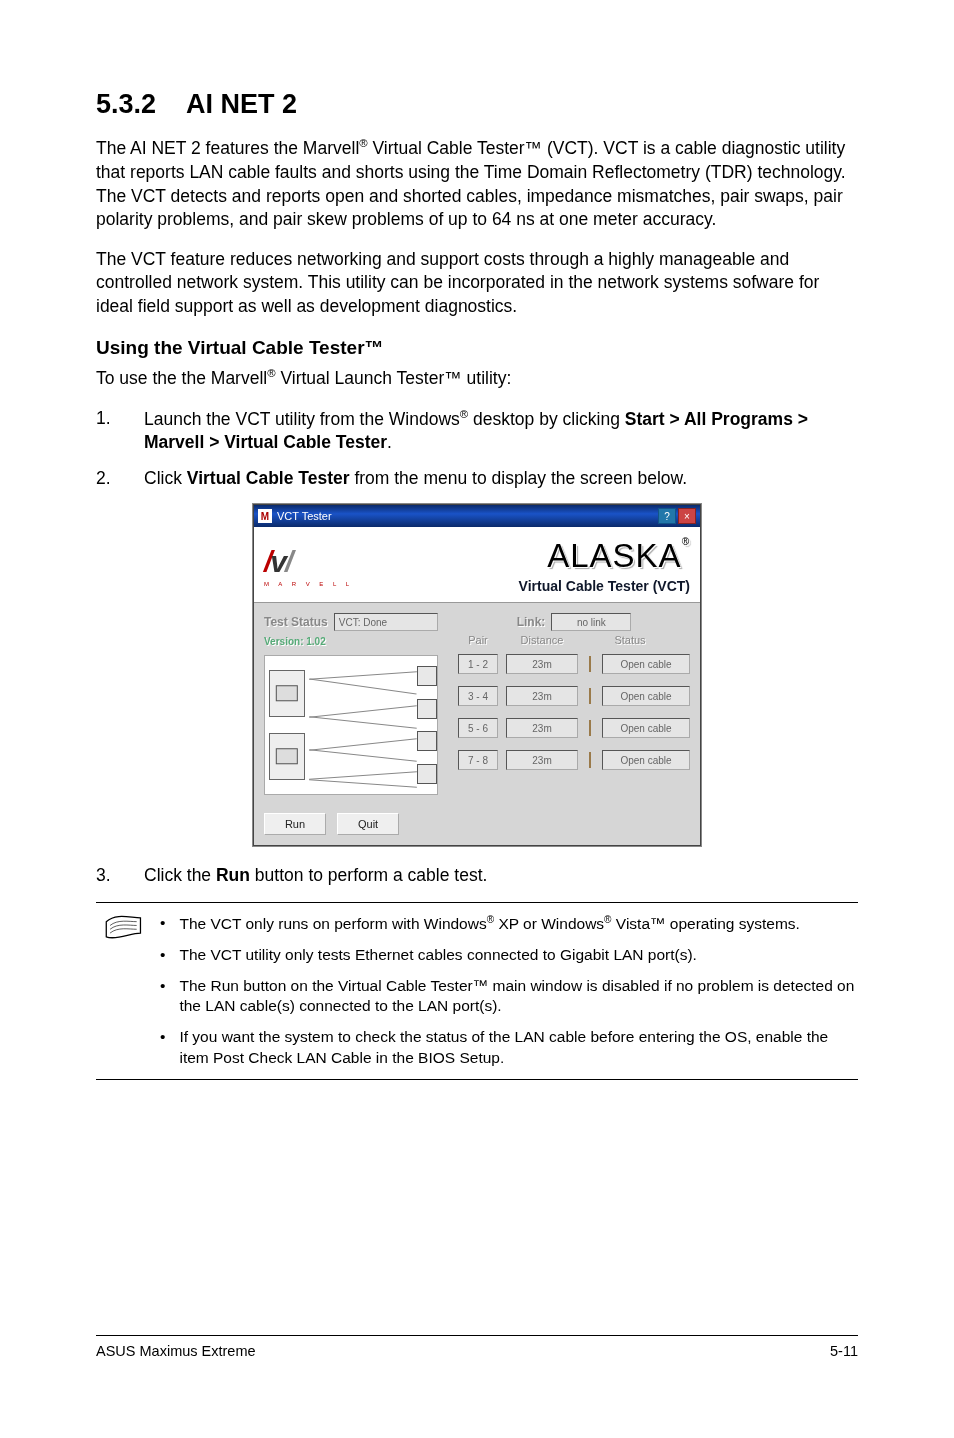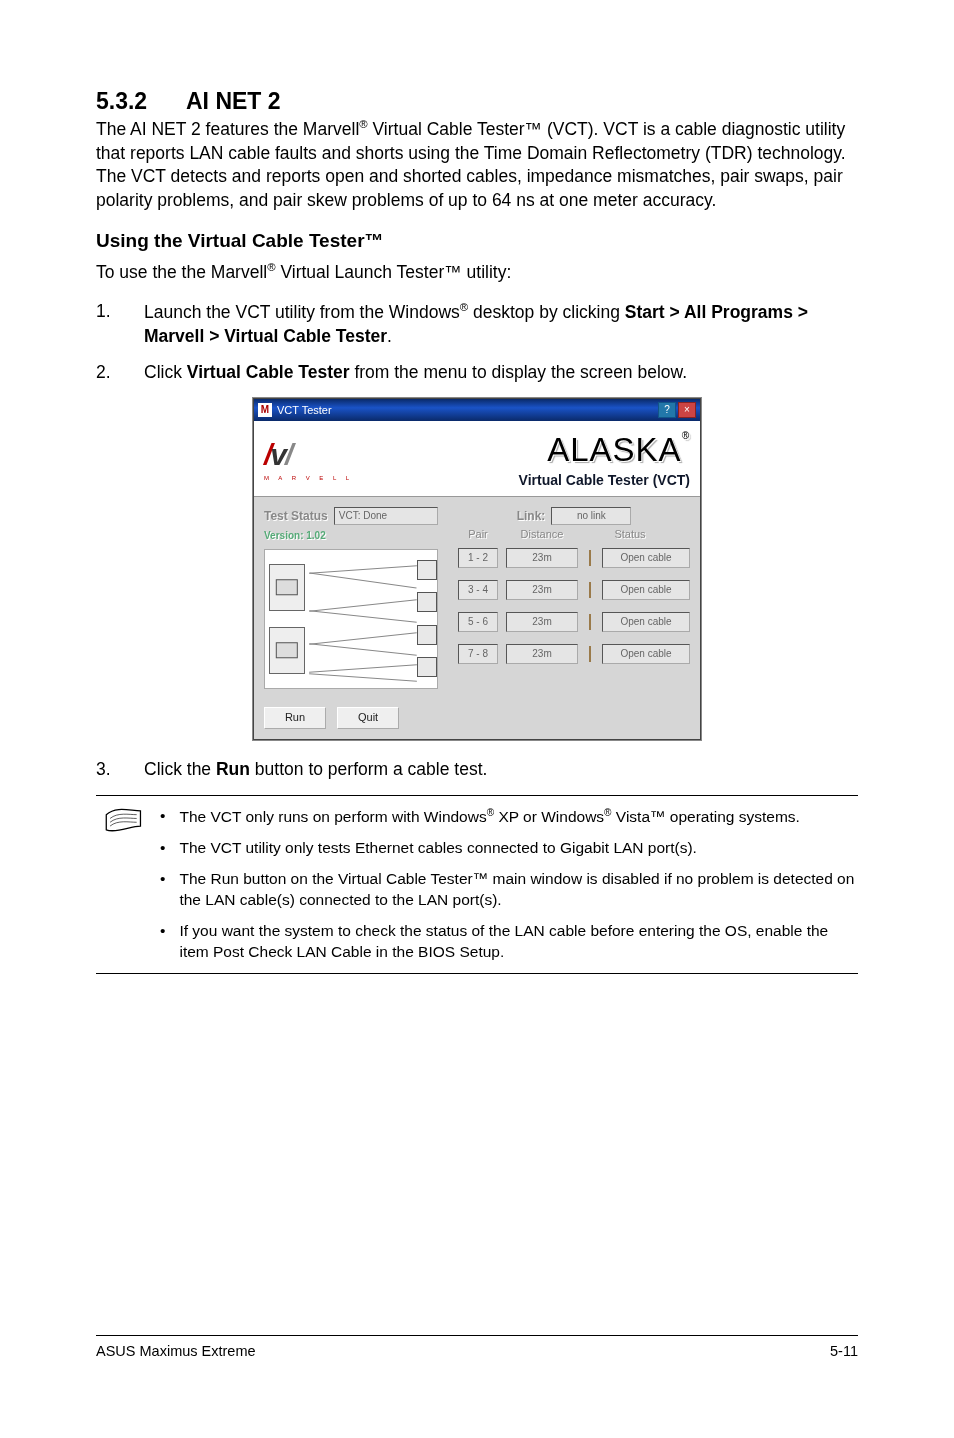--- a/index.html
+++ b/index.html
@@ -10,22 +10,23 @@
     height: 1438px;
     margin: 0 auto;
     position: relative;
     color: #000;
     line-height: 1.35;
   }
   .page {
     padding: 86px 96px 0 96px;
   }
   h2.section-heading {
-    font-size: 23px;
+    font-size: 27px;
     font-weight: bold;
+    margin-bottom: 14px;
   }
   .section-num { display: inline-block; width: 90px; }
   p.body {
     font-size: 17.5px;
     margin-bottom: 16px;
   }
   sup { font-size: 0.65em; vertical-align: super; }
   h3.subhead {
     font-size: 19px;
     font-weight: bold;
@@ -201,20 +202,21 @@
 <div class="page">
 
   <h2 class="section-heading">
     <span class="section-num">5.3.2</span><span>AI NET 2</span>
   </h2>
 
   <p class="body">
     <span>The AI NET 2 features the Marvell</span><sup>®</sup><span> Virtual Cable Tester™ (VCT). VCT is a cable diagnostic utility that reports LAN cable faults and shorts using the Time Domain Reflectometry (TDR) technology. The VCT detects and reports open and shorted cables, impedance mismatches, pair swaps, pair polarity problems, and pair skew problems of up to 64 ns at one meter accuracy.</span>
   </p>
 
+  <p class="body">The VCT feature reduces networking and support costs through a highly manageable and controlled network system. This utility can be incorporated in the network systems sofware for ideal field support as well as development diagnostics.</p>
 
   <h3 class="subhead">Using the Virtual Cable Tester™</h3>
 
   <p class="body">
     <span>To use the the Marvell</span><sup>®</sup><span> Virtual Launch Tester™ utility:</span>
   </p>
 
   <ol class="steps">
     <li>
       <span class="step-num">1.</span>

